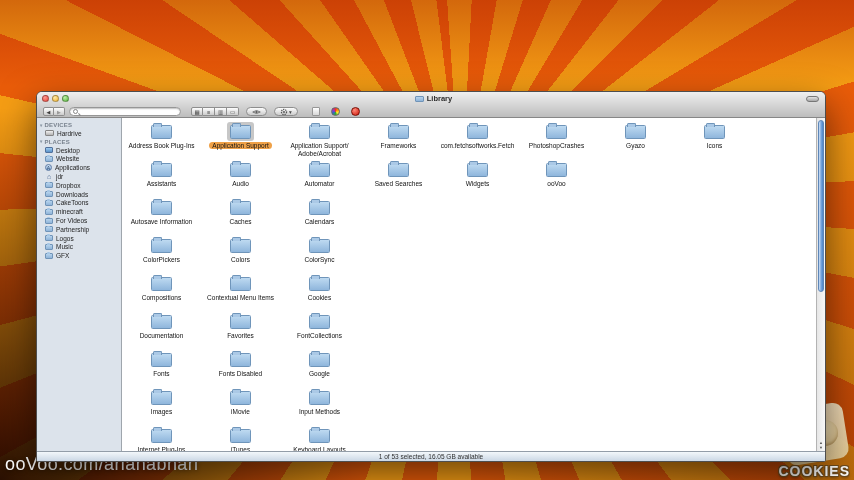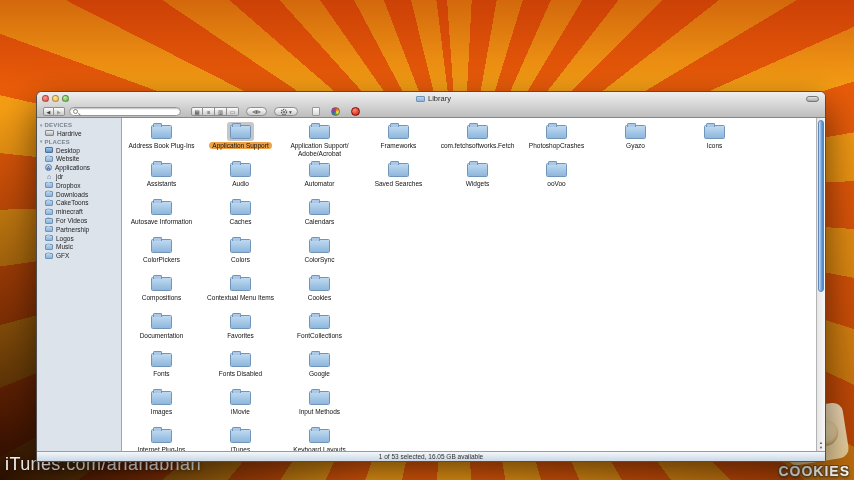--- a/index.html
+++ b/index.html
@@ -32,21 +32,21 @@
     border-radius:6px 6px 2px 2px; box-shadow:0 14px 36px rgba(0,0,0,.55);
     background:#fff; border:1px solid #4e4e4e; overflow:hidden; }
 
   .chrome { position:relative; height:26px; background:linear-gradient(#efefef,#bdbdbd); border-bottom:1px solid #878787; }
   .titlebar { position:relative; height:13px; }
   .lights { position:absolute; left:5px; top:3px; display:flex; gap:3px; }
   .light { width:7px; height:7px; border-radius:50%; border:.5px solid rgba(0,0,0,.3); }
   .light.red    { background:radial-gradient(circle at 35% 30%, #ff9a90, #e8473c); }
   .light.yellow { background:radial-gradient(circle at 35% 30%, #ffe9a8, #f2b42f); }
   .light.green  { background:radial-gradient(circle at 35% 30%, #c0f0a8, #57b53c); }
-  .title { position:absolute; left:5px; right:0; top:2px; text-align:center; font-size:7.5px; font-weight:normal; color:#2c2c2c; }
+  .title { position:absolute; left:5px; right:0; top:2px; text-align:center; font-size:7.5px; font-weight:bold; color:#2c2c2c; }
   .proxy { display:inline-block; width:9px; height:6.5px; background:linear-gradient(#b6d3ec,#8fb4d9);
     border:.5px solid #7094b8; border-radius:1px; vertical-align:-1px; margin-right:3px; }
   .toggle-pill { position:absolute; right:6px; top:3.5px; width:13px; height:6px; border-radius:3px;
     background:linear-gradient(#e2e2e2,#a8a8a8); border:.5px solid #777; }
 
   .toolbar { position:absolute; left:0; right:0; top:13px; height:13px; display:flex; align-items:center; padding:0 6px; }
   .navbtns { display:flex; }
   .navbtn { width:11px; height:9px; font-size:5px; line-height:9px; text-align:center; color:#3f3f3f;
     background:linear-gradient(#fdfdfd,#cccccc); border:.5px solid #8e8e8e; }
   .navbtn.back { border-radius:2px 0 0 2px; }
@@ -102,21 +102,21 @@
 
   .statusbar { position:absolute; left:0; right:0; bottom:0; height:10px;
     background:linear-gradient(#f3f7fb,#cbd8e5); border-top:1px solid #939da8;
     font-size:6.5px; color:#2f2f2f; text-align:center; line-height:9px; }
 </style>
 </head>
 <body>
 
 <div class="bg"></div>
 
-<div class="watermark">iTunes.com/arianabhari</div>
+<div class="watermark">ooVoo.com/arianabhari</div>
 
 <div class="brand">
   <div class="card"></div>
   <div class="cookie c1"></div>
   <div class="cookie c2"></div>
   <div class="text">COOKIES</div>
 </div>
 
 <div class="window">
 

